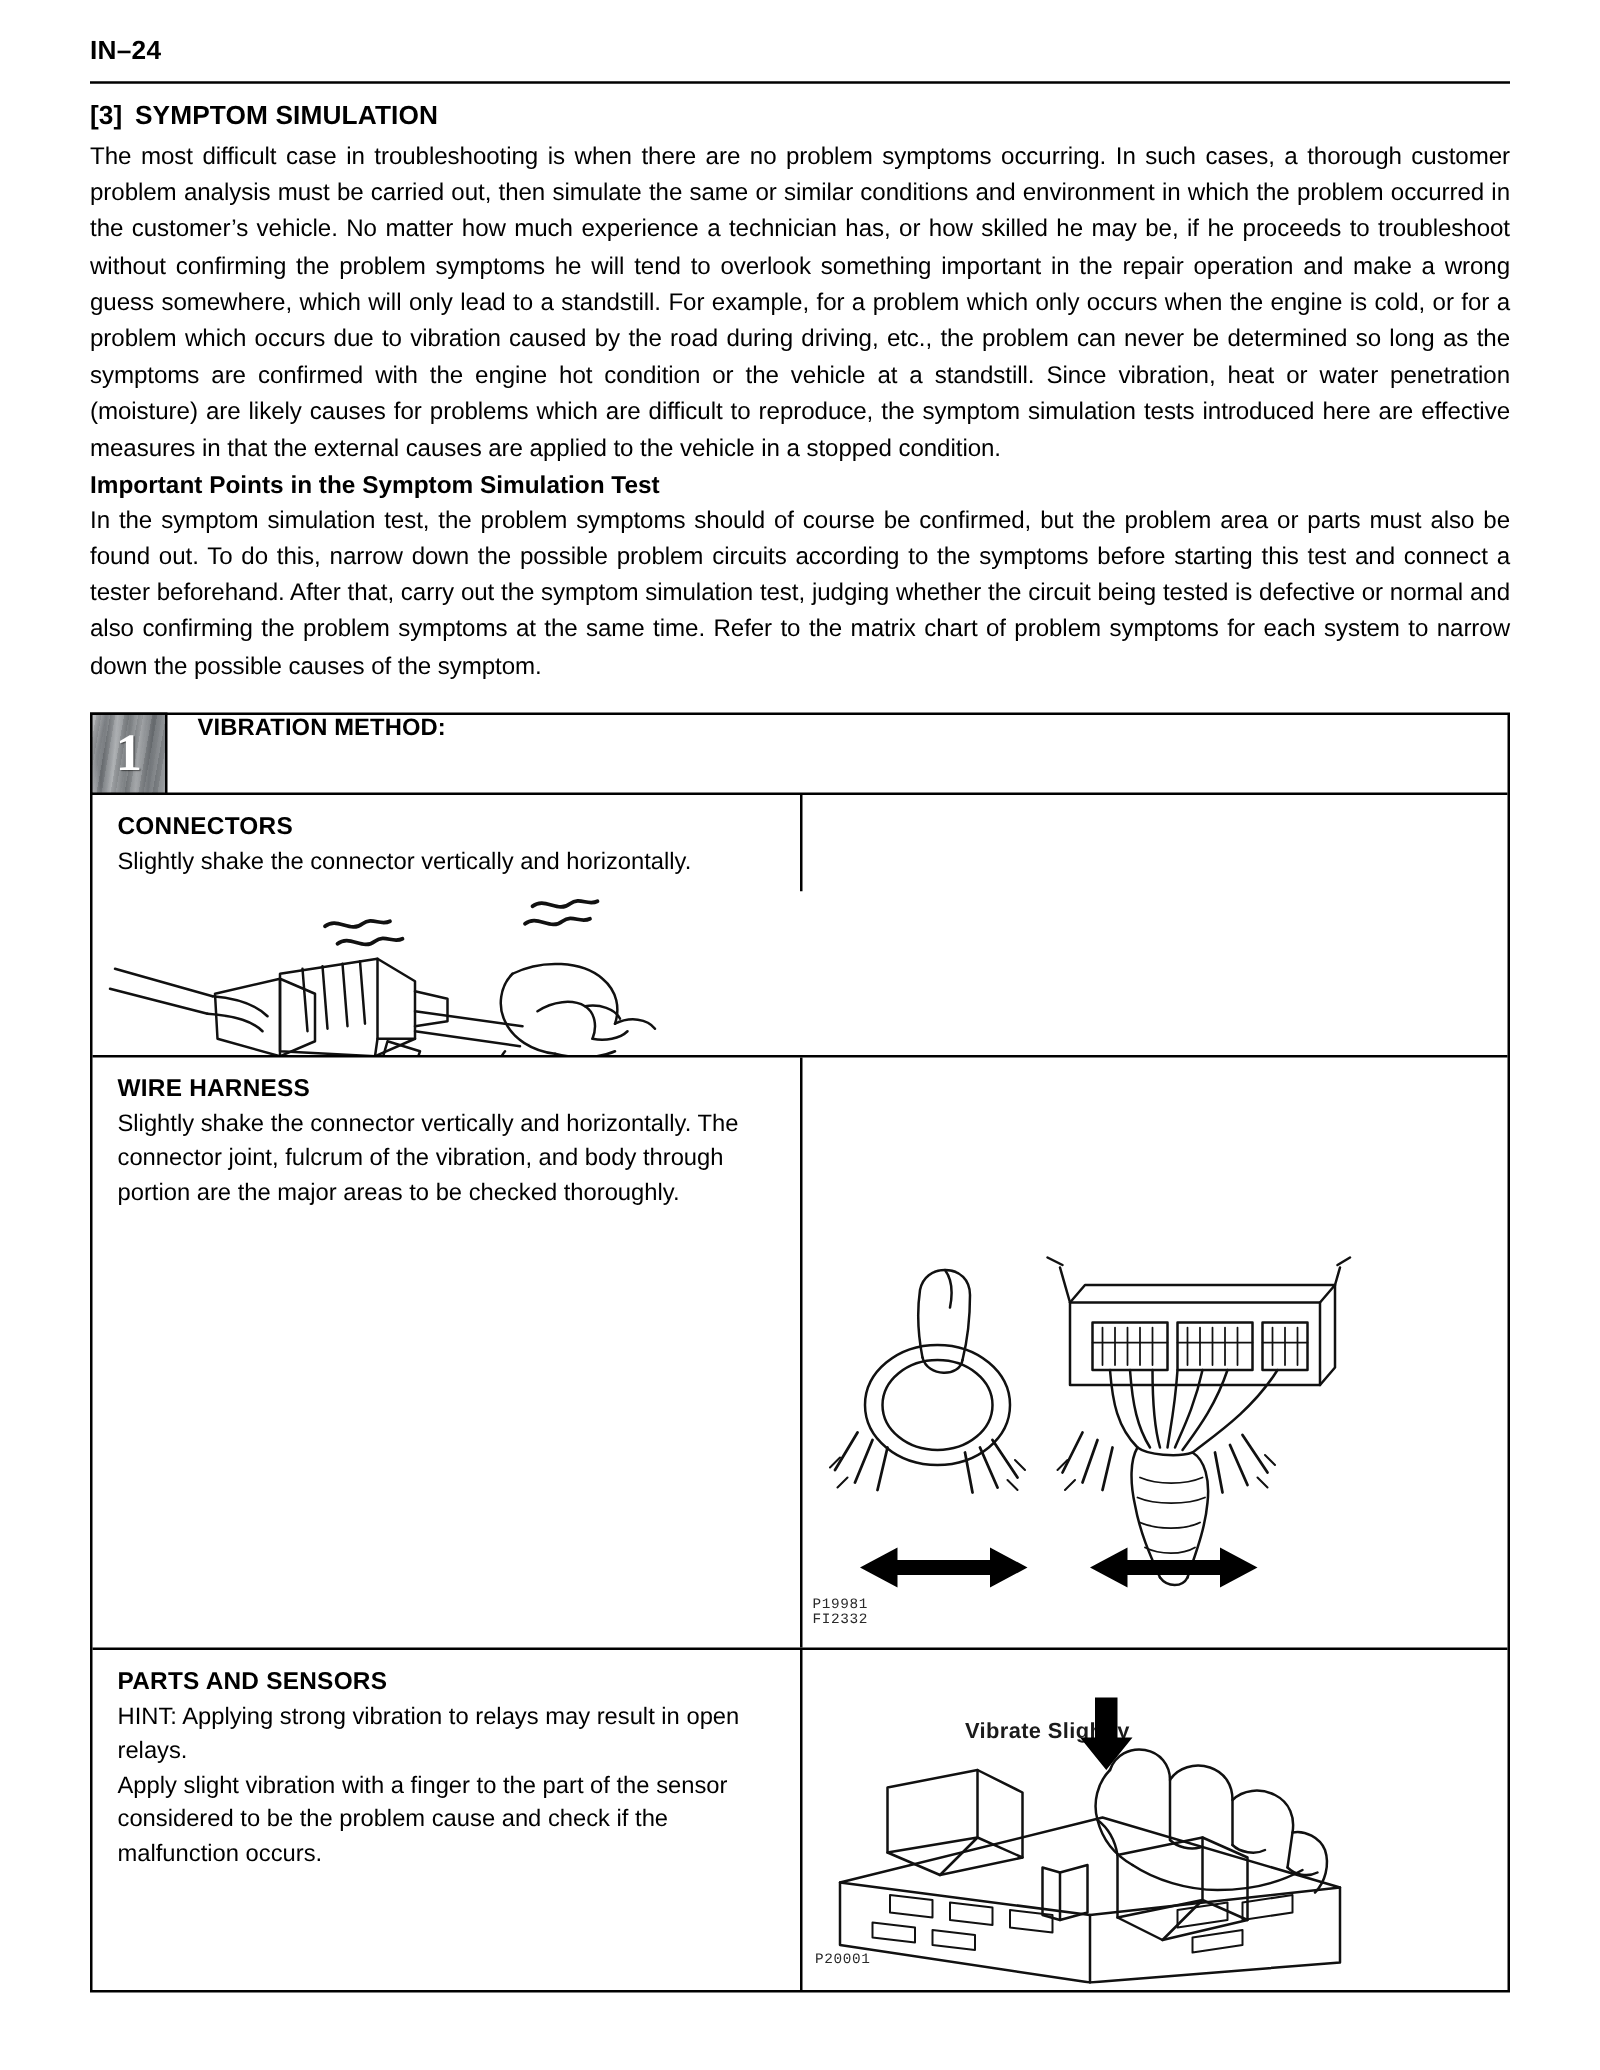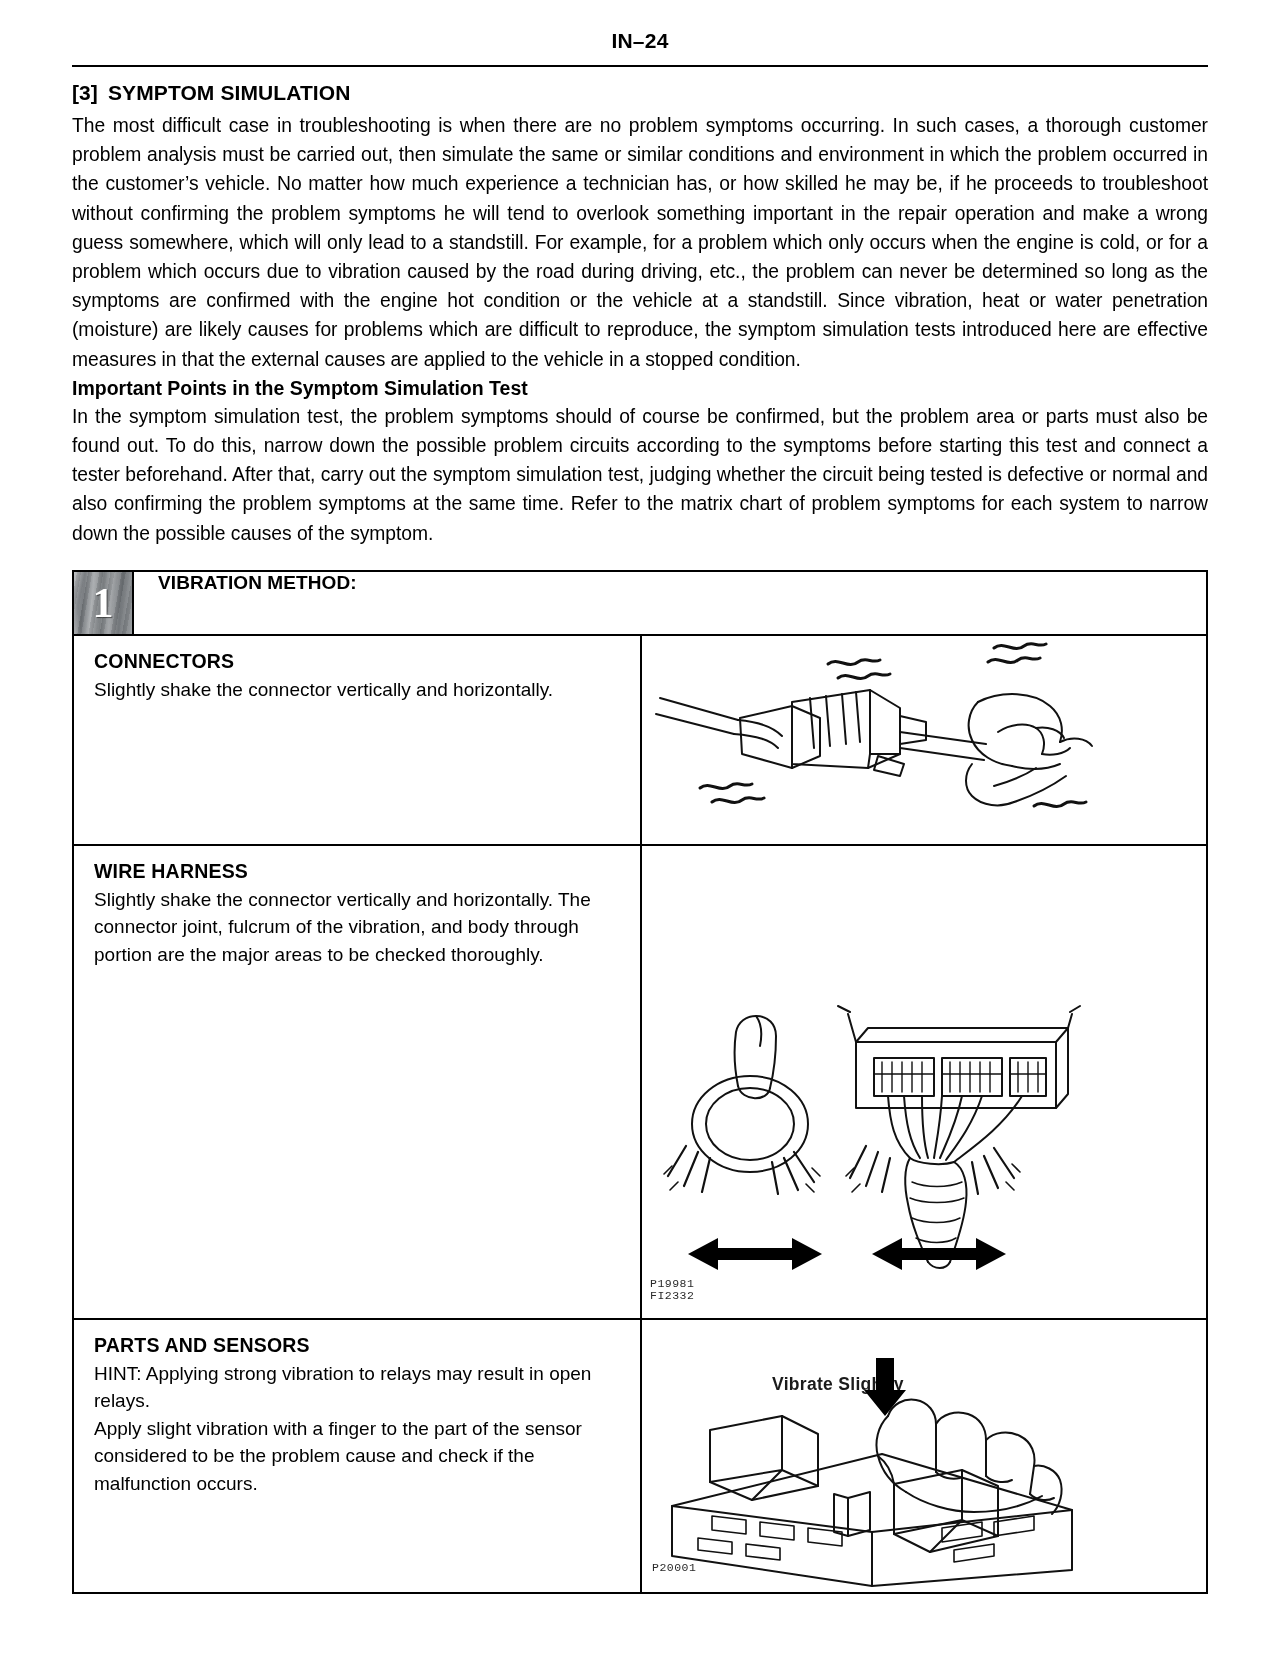--- a/index.html
+++ b/index.html
@@ -27,21 +27,20 @@
   .header {
     position: relative;
     margin: 30px 72px 0 72px;
   }
   .page-num {
     font-size: 21px;
     font-weight: bold;
     letter-spacing: 0.2px;
     line-height: 1;
     margin-bottom: 14px;
-    text-align: center;
   }
   .header-center {
     position: absolute;
     left: 0;
     right: 0;
     top: 24px;
     text-align: center;
     font-size: 15.5px;
     line-height: 1;
     white-space: nowrap;
@@ -172,21 +171,21 @@
     font-weight: bold;
     margin: 0 0 3px 0;
     letter-spacing: 0.2px;
   }
   .cell-p {
     font-size: 19px;
     line-height: 27.5px;
     margin: 0;
   }
 
-  .row-connectors { height: 208px; }
+  .row-connectors { height: 208px; flex-direction: column; }
   .row-harness   { height: 472px; }
   .row-parts     { height: 272px; }
 
   .cap {
     position: absolute;
     font-size: 17.5px;
     font-weight: bold;
     letter-spacing: 0.3px;
     color: #1b1b1b;
     white-space: nowrap;

